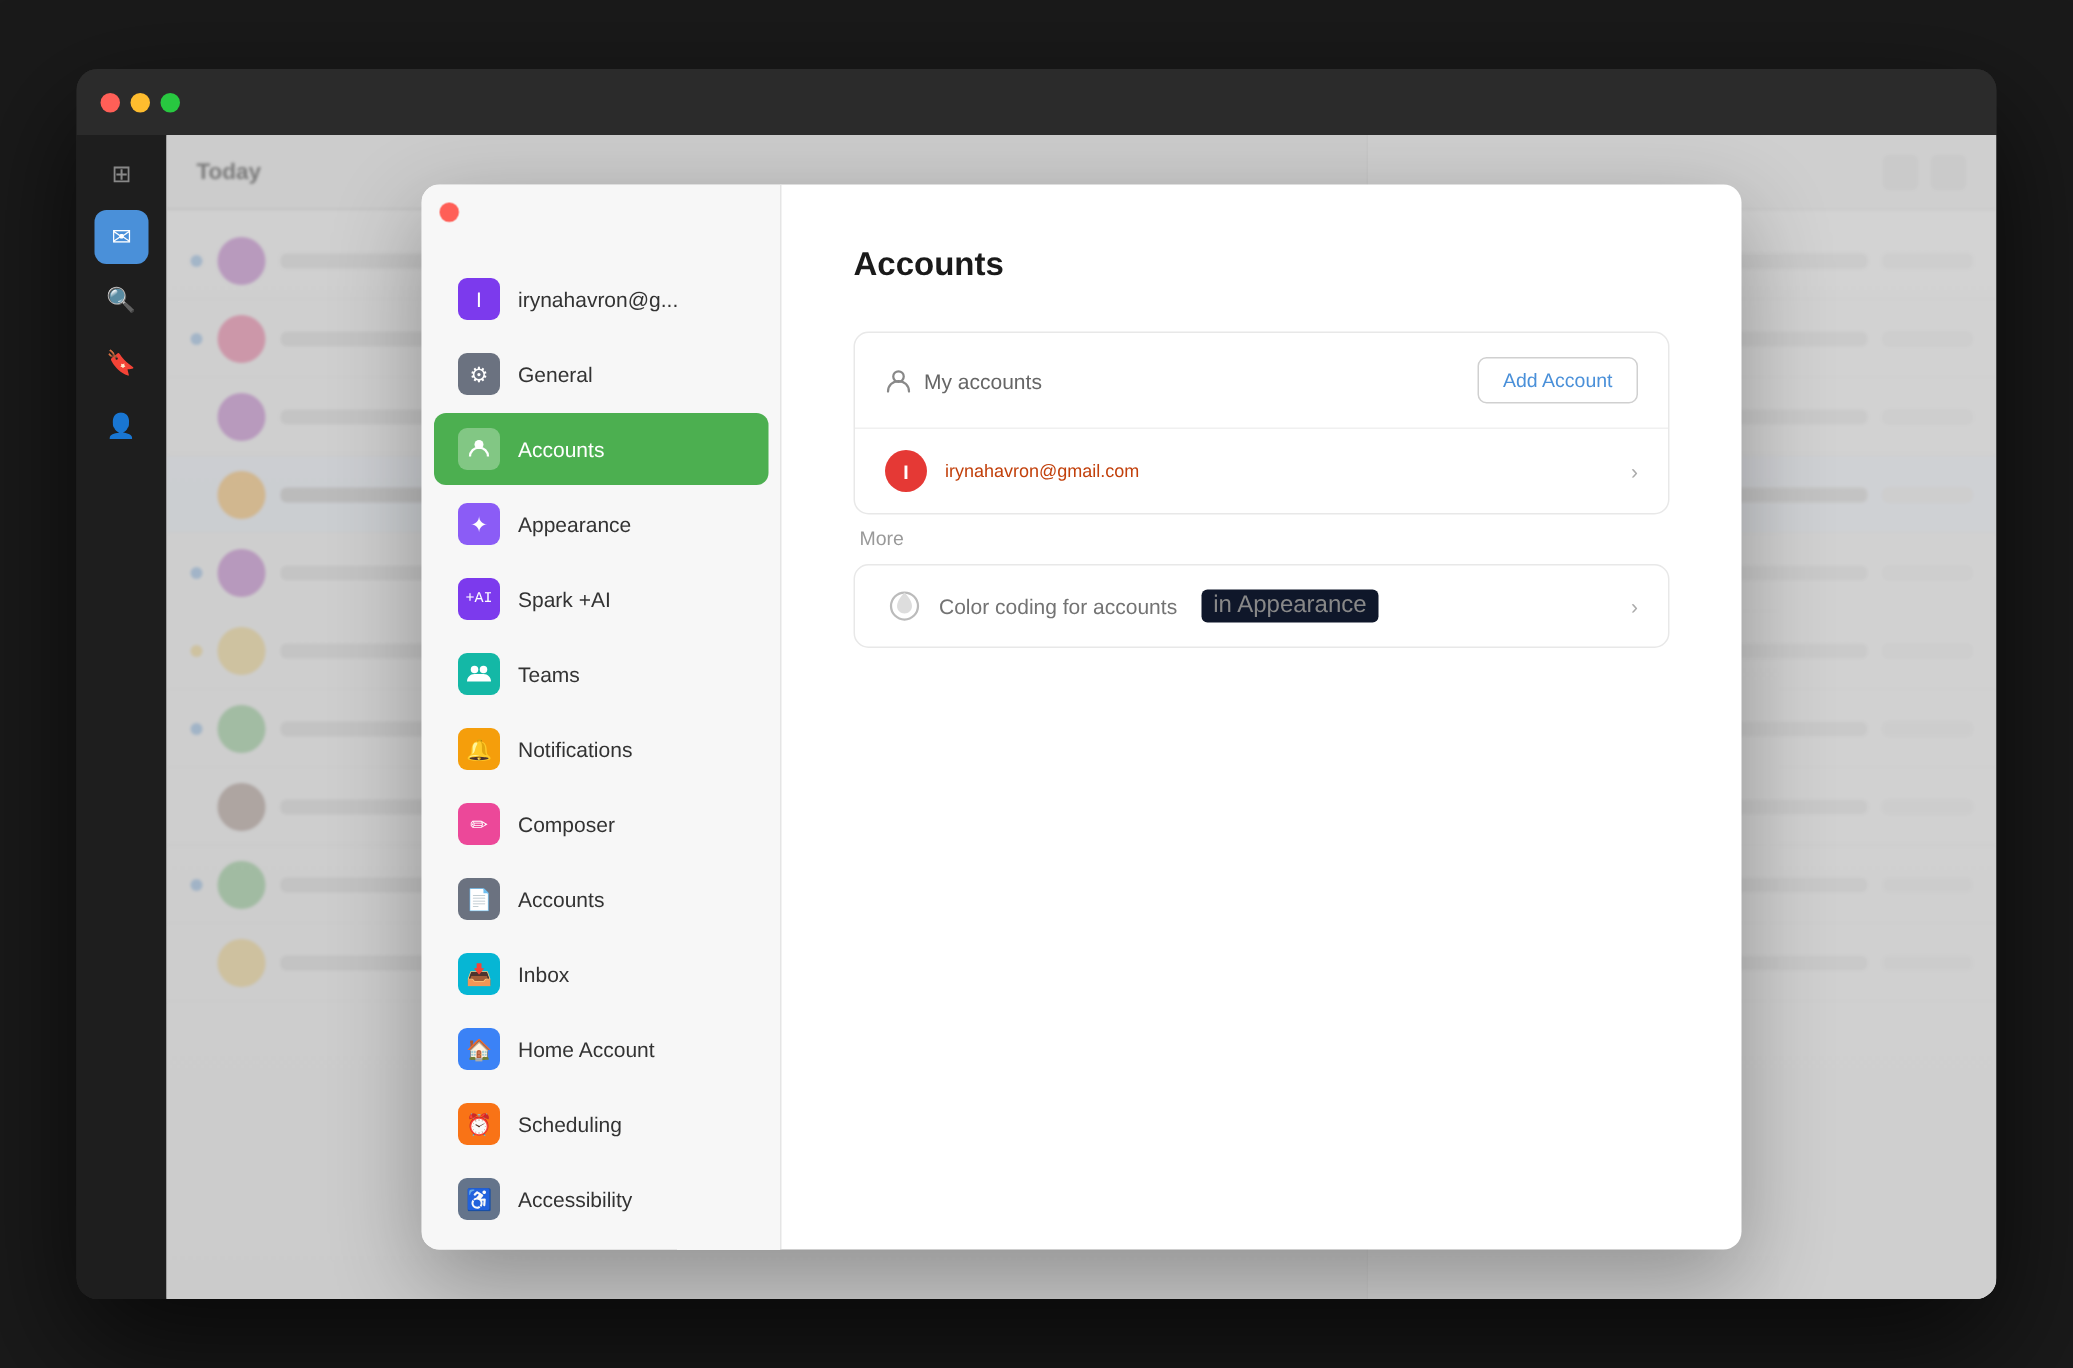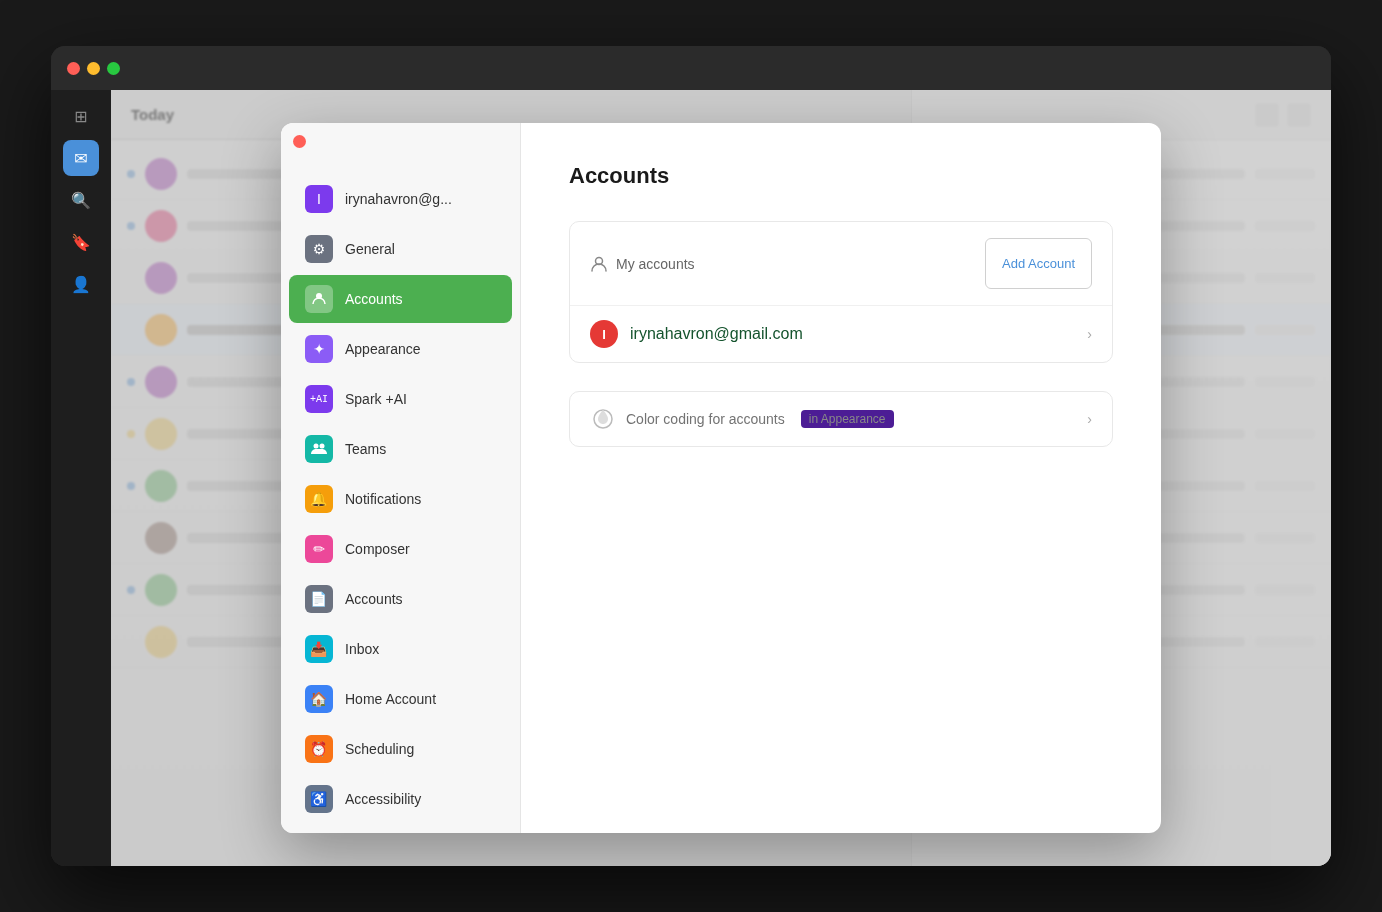--- a/index.html
+++ b/index.html
@@ -225,21 +225,21 @@
       font-weight: 700;
       color: #1a1a1a;
       margin-bottom: 32px;
     }
 
     .accounts-section {
       background: white;
       border: 1px solid #e8e8e8;
       border-radius: 10px;
       overflow: hidden;
-      margin-bottom: 28px;
+      margin-bottom: 8px;
     }
 
     .accounts-section-header {
       display: flex;
       align-items: center;
       justify-content: space-between;
       padding: 16px 20px;
       border-bottom: 1px solid #f0f0f0;
     }
 
@@ -248,21 +248,21 @@
       align-items: center;
       gap: 8px;
       font-size: 14px;
       color: #666;
     }
 
     .add-account-btn {
       background: white;
       border: 1px solid #d0d0d0;
       border-radius: 6px;
-      padding: 17px 16px;
+      padding: 7px 16px;
       font-size: 13px;
       color: #4a90d9;
       cursor: pointer;
       font-weight: 500;
     }
 
     .account-row {
       display: flex;
       align-items: center;
       justify-content: space-between;
@@ -283,22 +283,22 @@
       display: flex;
       align-items: center;
       justify-content: center;
       color: white;
       font-size: 13px;
       font-weight: 600;
       flex-shrink: 0;
     }
 
     .account-email {
-      font-size: 16px;
-      color: #14532d;
+      font-size: 12px;
+      color: #c2410c;
     }
 
     .chevron-right {
       color: #aaa;
       font-size: 14px;
     }
 
     .more-section {
       margin-bottom: 8px;
     }
@@ -336,23 +336,23 @@
       color: #aaa;
       font-size: 18px;
     }
 
     .color-coding-text {
       font-size: 14px;
       color: #737373;
     }
 
     .color-coding-badge {
-      font-size: 12px;
+      font-size: 16px;
       color: #888;
-      background: #4c1d95;
+      background: #0f172a;
       padding: 2px 8px;
       border-radius: 4px;
       margin-left: 6px;
     }
 
     
     .bg-content {
       width: 100%;
       height: 100%;
       background: linear-gradient(180deg, #f5f5f5 0%, #efefef 100%);
@@ -586,20 +586,21 @@
               <div class="account-row">
                 <div class="account-info">
                   <div class="account-avatar">I</div>
                   <span class="account-email">irynahavron@gmail.com</span>
                 </div>
                 <span class="chevron-right">›</span>
               </div>
             </div>
 
             <div class="more-section">
+              <div class="more-label">More</div>
               <div class="color-coding-row">
                 <div class="color-coding-left">
                   <div class="color-coding-icon">
                     <svg width="22" height="22" viewBox="0 0 22 22" fill="none">
                       <circle cx="11" cy="11" r="9" stroke="#bbb" stroke-width="1.5"></circle>
                       <path d="M11 2 C11 2 6 7 6 11 C6 13.8 8.2 16 11 16 C13.8 16 16 13.8 16 11 C16 7 11 2 11 2Z" fill="#ddd"></path>
                     </svg>
                   </div>
                   <span class="color-coding-text">Color coding for accounts</span>
                   <span class="color-coding-badge">in Appearance</span>

